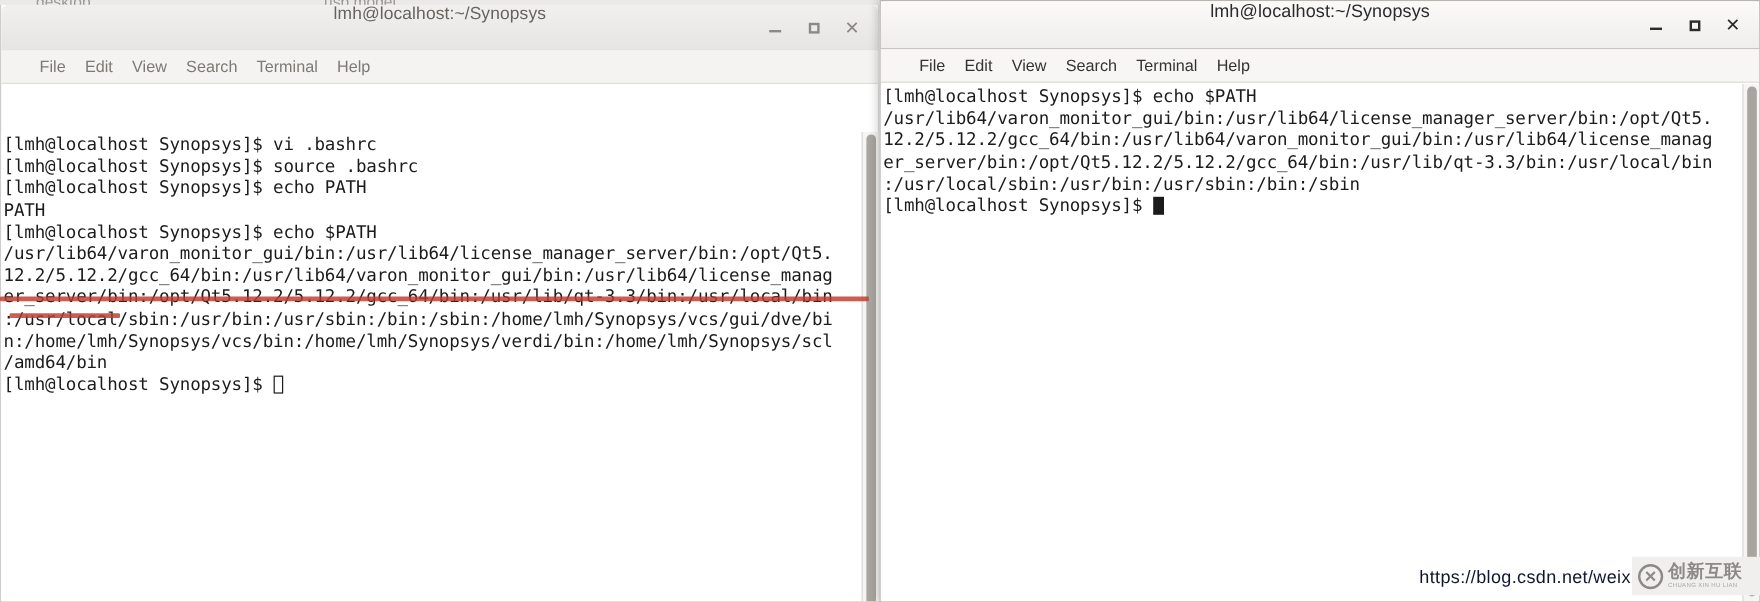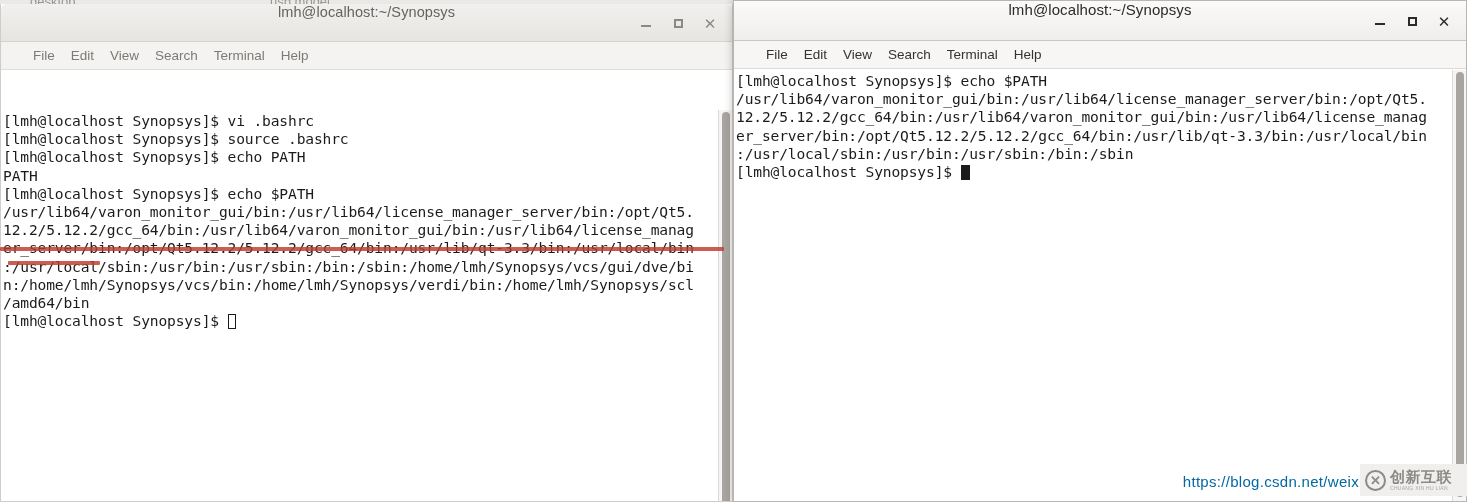--- a/index.html
+++ b/index.html
@@ -233,21 +233,21 @@
     opacity: 0.82;
     border-radius: 1px;
   }
 
   
   #watermark-url {
     position: absolute;
     right: 108px;
     bottom: 12px;
     font-size: 15px;
-    color: #0369a1;
+    color: #0f172a;
     letter-spacing: 0.3px;
     white-space: nowrap;
   }
   #logo-badge {
     position: absolute;
     right: 0px;
     bottom: 6px;
     width: 107px;
     height: 32px;
     background: #f0efee;

